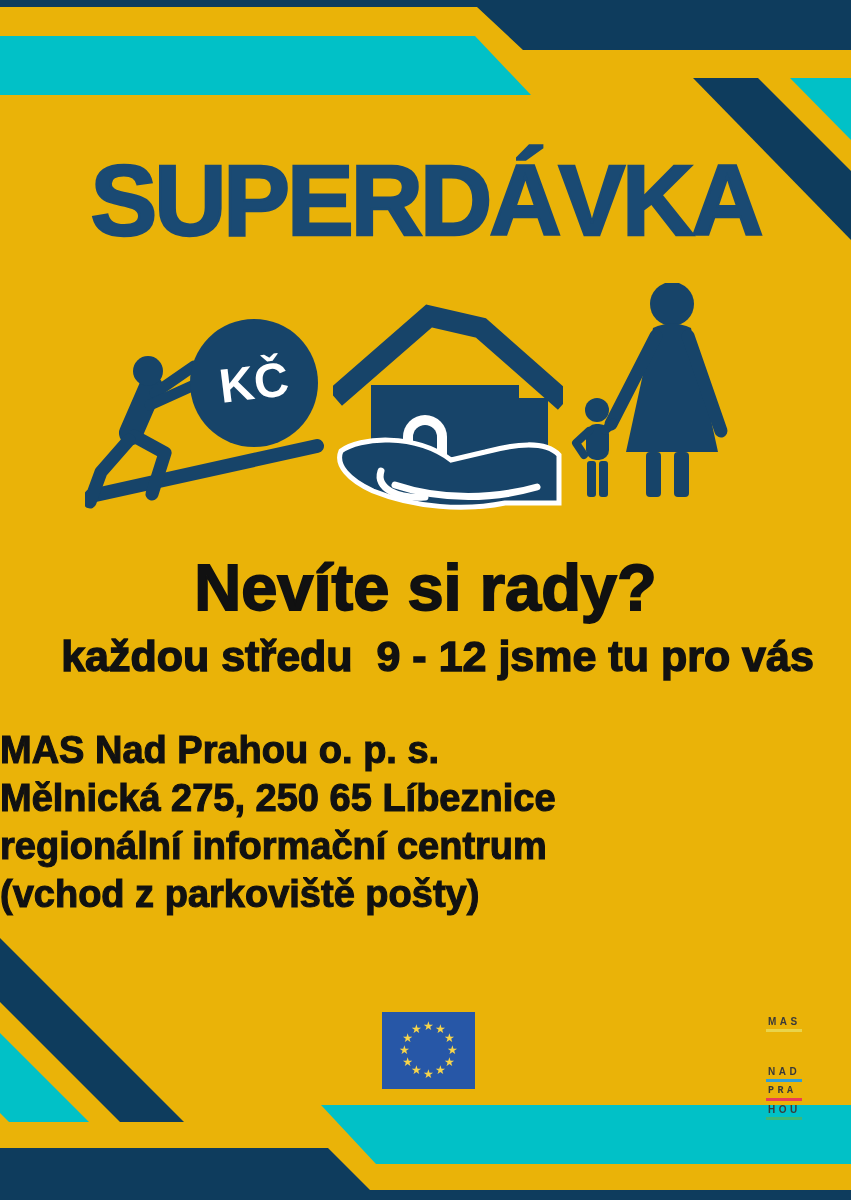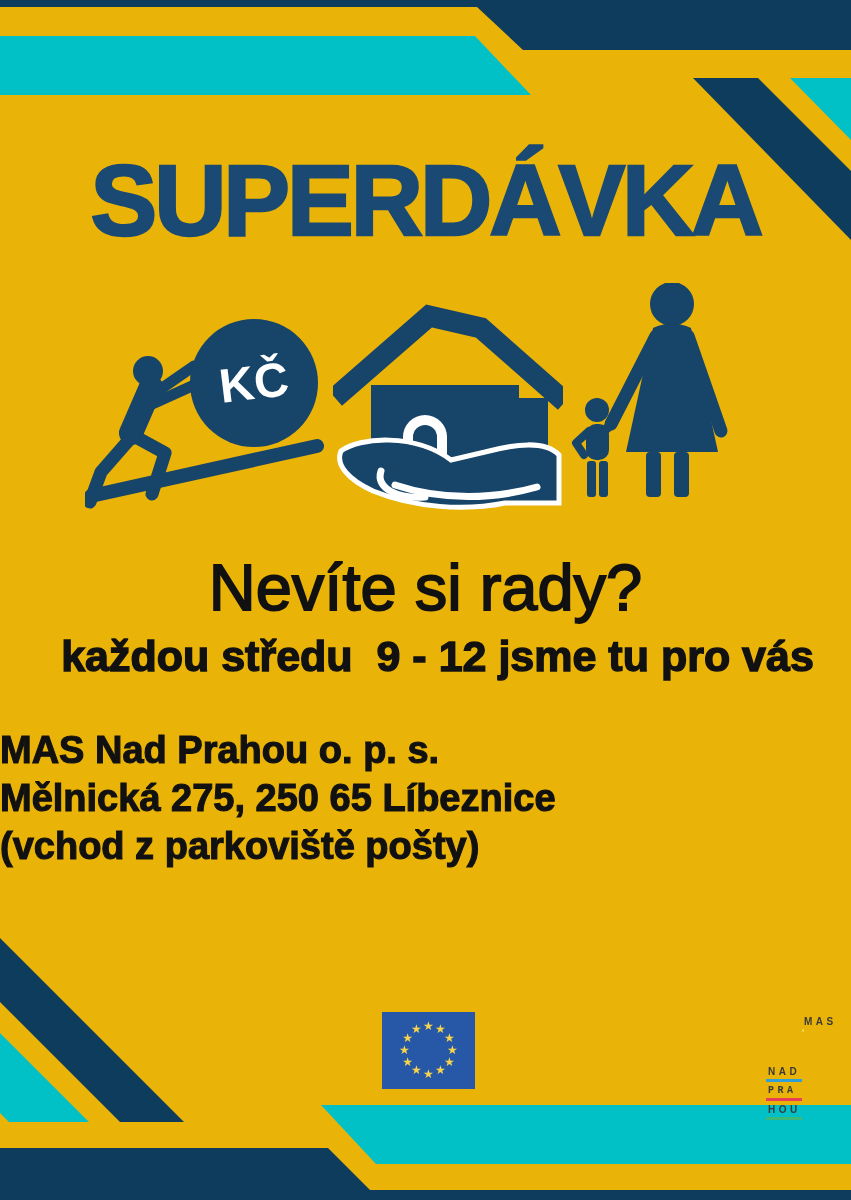--- a/index.html
+++ b/index.html
@@ -26,21 +26,21 @@
     font-size:100px; font-weight:bold; letter-spacing:-3px; line-height:1;
     -webkit-text-stroke:2.5px var(--title_navy);
   }
   .icon{position:absolute;}
   .icon-coin{left:85px; top:300px;}
   .icon-house{left:333px; top:303px;}
   .icon-family{left:567px; top:283px;}
 
   .heading{
     position:absolute; top:552px; left:0; width:100%; text-align:center;
-    color:var(--ink); font-size:65px; font-weight:normal; line-height:1.1;
+    color:var(--ink); font-size:65px; font-weight:bold; line-height:1.1;
     -webkit-text-stroke:1.8px var(--ink);
   }
   .schedule{
     position:absolute; top:632px; left:12px; width:100%; text-align:center;
     color:var(--ink); font-size:43px; font-weight:bold; white-space:pre-wrap;
     -webkit-text-stroke:1.4px var(--ink);
   }
   .address{
     position:absolute; top:726px; left:0; width:100%; 
     color:var(--ink); font-size:38px; font-weight:bold; line-height:48px;
@@ -131,38 +131,39 @@
       <polyline points="22,148 9,160 17,172" stroke-width="8"></polyline>
     </g>
   </svg>
 
   <div class="heading">Nevíte si rady?</div>
   <div class="schedule">každou středu  9 - 12 jsme tu pro vás</div>
 
   <div class="address">
     <div>MAS Nad Prahou o. p. s.</div>
     <div>Mělnická 275, 250 65 Líbeznice</div>
+    <div>regionální informační centrum</div>
     <div>(vchod z parkoviště pošty)</div>
   </div>
 
   <div class="eu-flag">
       <span class="star" style="left: 40px; top: 7.5px;">★</span>
       <span class="star" style="left: 52px; top: 10.7154px;">★</span>
       <span class="star" style="left: 60.7846px; top: 19.5px;">★</span>
       <span class="star" style="left: 64px; top: 31.5px;">★</span>
       <span class="star" style="left: 60.7846px; top: 43.5px;">★</span>
       <span class="star" style="left: 52px; top: 52.2846px;">★</span>
       <span class="star" style="left: 40px; top: 55.5px;">★</span>
       <span class="star" style="left: 28px; top: 52.2846px;">★</span>
       <span class="star" style="left: 19.2154px; top: 43.5px;">★</span>
       <span class="star" style="left: 16px; top: 31.5px;">★</span>
       <span class="star" style="left: 19.2154px; top: 19.5px;">★</span>
       <span class="star" style="left: 28px; top: 10.7154px;">★</span>
     </div>
 
   <div class="mas-logo">
-    <div class="mas-row" style="border-bottom-color: rgb(233, 212, 74); margin-left: 36px;">MAS</div>
+    <div class="mas-row" style="border-bottom-color: rgb(233, 212, 74);">MAS</div>
     <div class="mas-row" style="border-bottom-color: rgb(47, 159, 216); margin-top: 34px;">NAD</div>
     <div class="mas-row" style="border-bottom-color: rgb(234, 61, 86); font-family: Liberation Mono, monospace;">PRA</div>
     <div class="mas-row" style="border-bottom-color: rgb(62, 184, 120);">HOU</div>
   </div>
 
 </div>
 
 </body></html>

